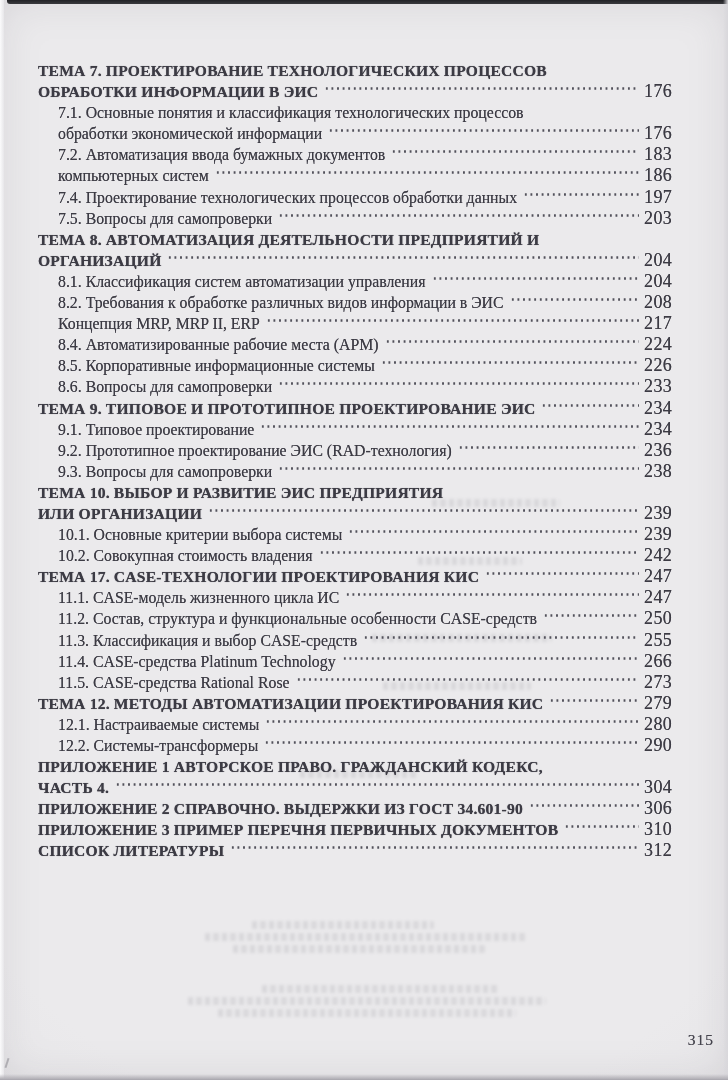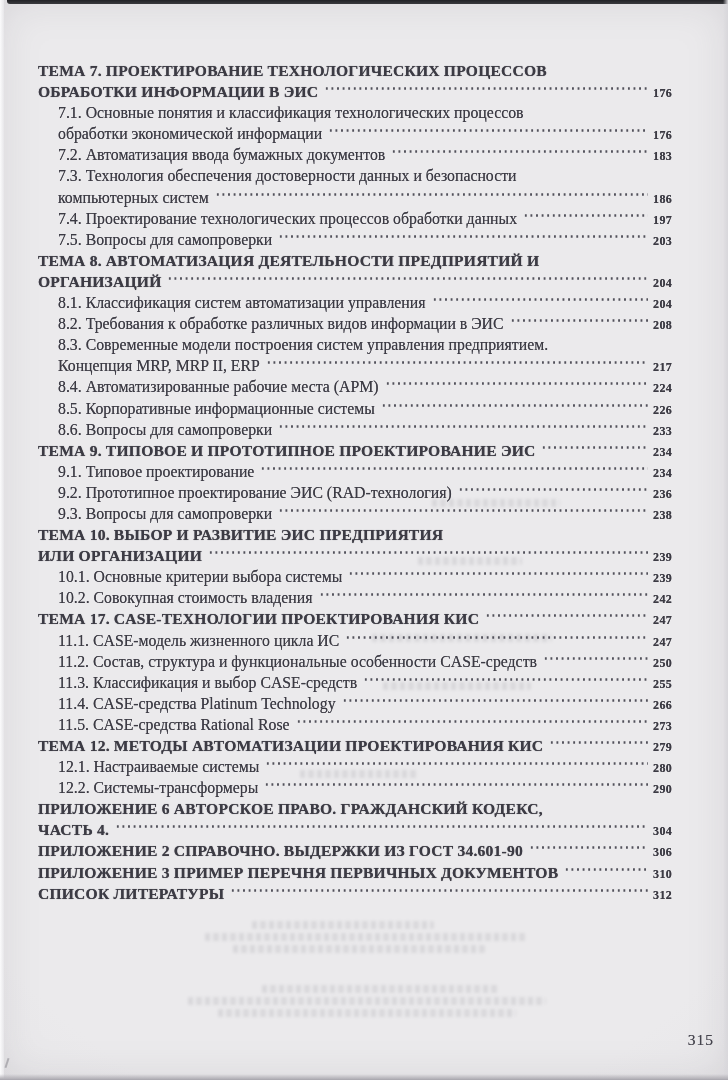--- a/index.html
+++ b/index.html
@@ -60,21 +60,21 @@
   }
   .leader{
     flex:1 1 auto;height:13px;min-width:14px;
     margin:0 5px 0 5px;
     background-image:radial-gradient(circle,#52515b 1.02px,rgba(0,0,0,0) 1.35px);
     background-size:5.6px 13px;
     background-repeat:repeat-x;
     background-position:1px calc(100% - 2px);
   }
   .pg{
-    font-size:12px;font-weight:bold;letter-spacing:.3px;
+    font-size:18px;font-weight:normal;letter-spacing:.3px;
     text-shadow:0 0 .6px rgba(55,54,64,.8);
   }
   .footer{
     position:absolute;left:0;right:14px;top:1031px;z-index:2;
     text-align:right;
   }
   .pagenum{
     font-size:15.5px;letter-spacing:1px;color:#45444d;
     text-shadow:0 0 .6px rgba(60,59,70,.7);
   }
@@ -130,23 +130,20 @@
       </div>
       <div class="entry level-sub">
         <div class="line">
           <span class="txt">7.2. Автоматизация ввода бумажных документов</span>
           <span class="leader"></span>
           <span class="pg">183</span>
         </div>
       </div>
       <div class="entry level-sub">
         <div class="line">
-          <span class="txt">7.3. Технология обеспечения достоверности данных и безопасности</span>
-        </div>
-        <div class="line">
           <span class="txt">компьютерных систем</span>
           <span class="leader"></span>
           <span class="pg">186</span>
         </div>
       </div>
       <div class="entry level-sub">
         <div class="line">
           <span class="txt">7.4. Проектирование технологических процессов обработки данных</span>
           <span class="leader"></span>
           <span class="pg">197</span>
@@ -178,23 +175,20 @@
       </div>
       <div class="entry level-sub">
         <div class="line">
           <span class="txt">8.2. Требования к обработке различных видов информации в ЭИС</span>
           <span class="leader"></span>
           <span class="pg">208</span>
         </div>
       </div>
       <div class="entry level-sub">
         <div class="line">
-          <span class="txt">8.3. Современные модели построения систем управления предприятием.</span>
-        </div>
-        <div class="line">
           <span class="txt">Концепция MRP, MRP II, ERP</span>
           <span class="leader"></span>
           <span class="pg">217</span>
         </div>
       </div>
       <div class="entry level-sub">
         <div class="line">
           <span class="txt">8.4. Автоматизированные рабочие места (АРМ)</span>
           <span class="leader"></span>
           <span class="pg">224</span>
@@ -324,21 +318,21 @@
       </div>
       <div class="entry level-sub">
         <div class="line">
           <span class="txt">12.2. Системы-трансформеры</span>
           <span class="leader"></span>
           <span class="pg">290</span>
         </div>
       </div>
       <div class="entry level-heading">
         <div class="line">
-          <span class="txt">ПРИЛОЖЕНИЕ 6 АВТОРСКОЕ ПРАВО. ГРАЖДАНСКИЙ КОДЕКС,</span>
+          <span class="txt">ПРИЛОЖЕНИЕ 1 АВТОРСКОЕ ПРАВО. ГРАЖДАНСКИЙ КОДЕКС,</span>
         </div>
         <div class="line">
           <span class="txt">ЧАСТЬ 4.</span>
           <span class="leader"></span>
           <span class="pg">304</span>
         </div>
       </div>
       <div class="entry level-heading">
         <div class="line">
           <span class="txt">ПРИЛОЖЕНИЕ 2 СПРАВОЧНО. ВЫДЕРЖКИ ИЗ ГОСТ 34.601-90</span>

